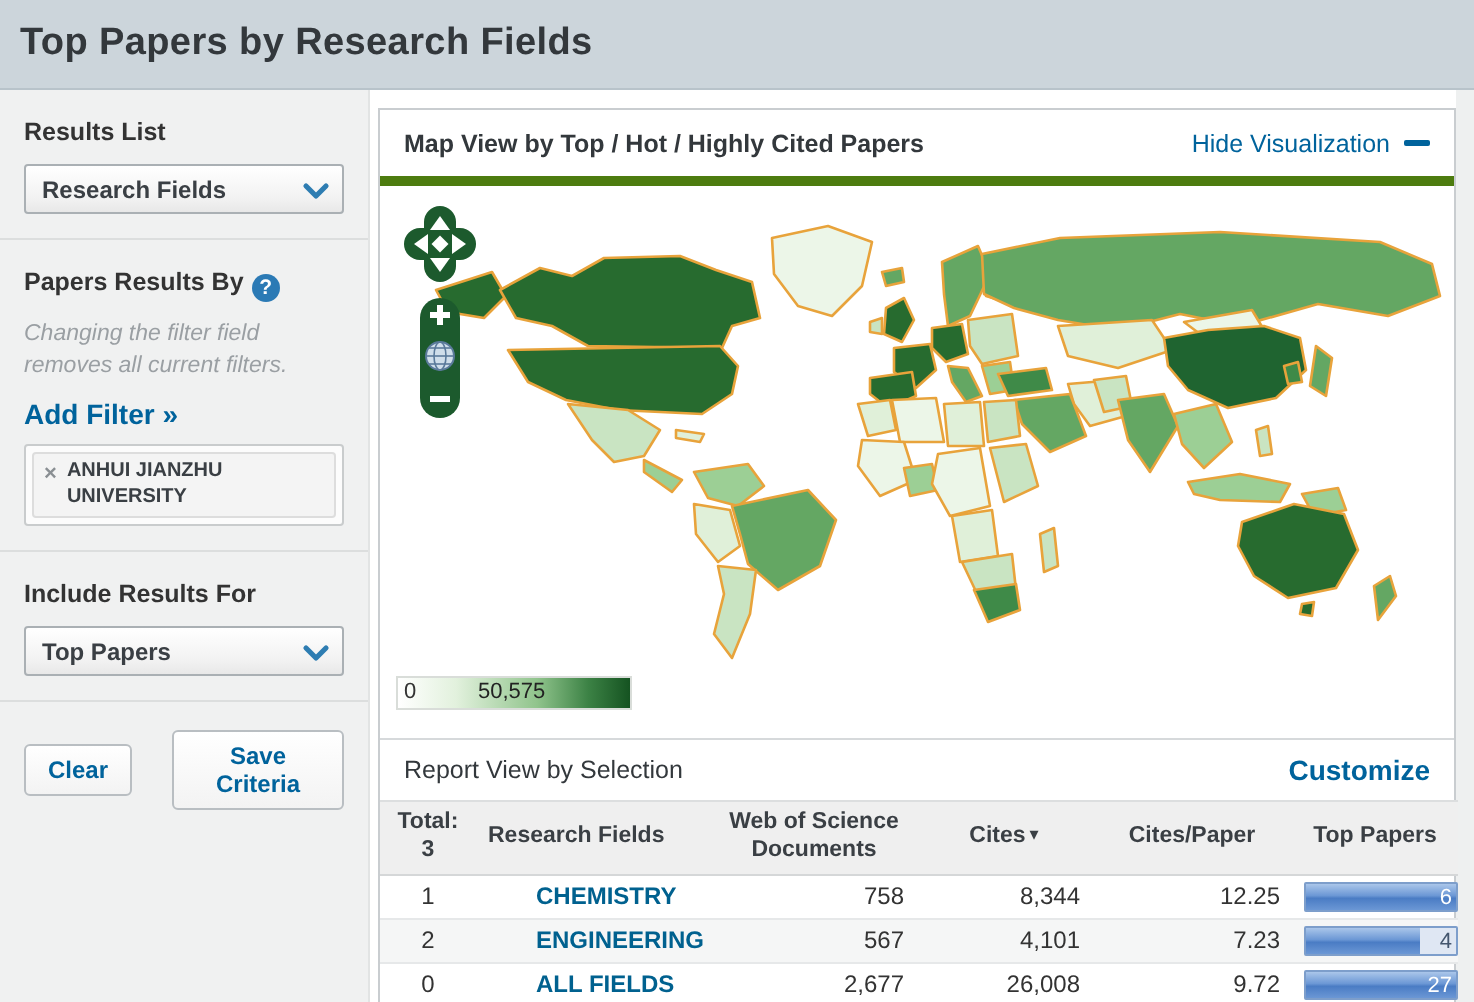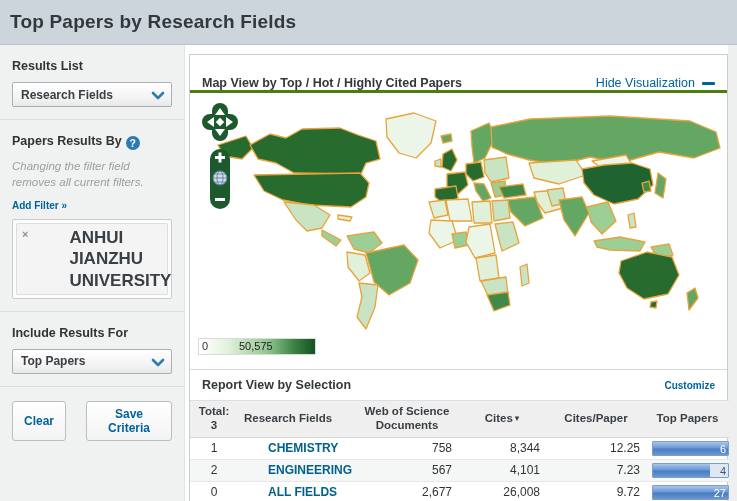--- a/index.html
+++ b/index.html
@@ -20,57 +20,57 @@
     background:#f0f1f1; border-right:1px solid #e2e4e4; font-size:12px; color:#333; }
   .sb-section { padding:10px 12px 12px 12px; border-bottom:1px solid #dcdede; }
   .sb-section.no-border { border-bottom:none; }
   .sb-label { font-weight:bold; font-size:12.5px; color:#333; margin:4px 0 9px 0; }
   .select-box { position:relative; width:160px; height:25px; background:linear-gradient(#ffffff,#f2f2f2 70%,#e8e8e8);
     border:1px solid #aab0b4; border-radius:2px; display:flex; align-items:center;
     padding:0 26px 0 8px; cursor:pointer; }
   .select-box .sel-val { font-weight:bold; font-size:12px; color:#3a3f44; white-space:nowrap; overflow:hidden; }
   .select-box .chev { position:absolute; right:5px; top:5px; }
   .note { font-style:italic; color:#9a9fa3; font-size:11.5px; line-height:1.35; margin-bottom:8px; }
-  .link { color:#00639c; font-weight:bold; text-decoration:none; font-size:10px; cursor:pointer; }
+  .link { color:#00639c; font-weight:bold; text-decoration:none; font-size:14px; cursor:pointer; }
   .help-icon { display:inline-block; width:14px; height:14px; border-radius:50%;
     background:#2b7ab5; color:#fff; font-size:10.5px; font-weight:bold; text-align:center;
     line-height:14px; vertical-align:-2px; margin-left:4px; cursor:pointer; }
   .tag-wrap { margin-top:7px; background:#fcfcfc; border:1px solid #c9cccd; border-radius:2px; padding:3px; width:160px; }
   .filter-tag { display:flex; align-items:flex-start; background:#f4f4f4; border:1px solid #dddddd;
     border-radius:2px; padding:3px 5px; }
   .filter-tag .x { color:#8a8f93; font-weight:bold; font-size:11px; margin:1px 5px 0 0; cursor:pointer; }
-  .filter-tag .t { font-weight:bold; font-size:17px; color:#3a3f44; line-height:1.25;margin-left:36px; }
-  .btn-row { display:flex; gap:20px; padding-top:4px; }
+  .filter-tag .t { font-weight:bold; font-size:10px; color:#3a3f44; line-height:1.25; }
+  .btn-row { display:flex; gap:20px; padding-top:4px;align-items:center; }
   .btn { background:linear-gradient(#ffffff,#f3f3f3); border:1px solid #b9bec2; border-radius:3px;
     color:#00639c; font-weight:bold; font-size:12px; padding:5px 11px; cursor:pointer; }
 
   
   .panel { position:absolute; left:189px; top:9px; width:539px; height:447px;
     background:#ffffff; border:1px solid #c9cdd0; border-bottom:none; }
-  .panel-header { height:38px; display:flex; align-items:flex-end; justify-content:space-between;
-    padding:0 12px; border-bottom:3px solid #4d7c0f; }
+  .panel-header { height:38px; display:flex; align-items:center; justify-content:space-between;
+    padding:0 12px; border-bottom:5px solid #4d7c0f; }
   .panel-header .ph-title { font-weight:bold; font-size:12.5px; color:#33383c; }
   .hide-link { display:flex; align-items:center; gap:7px; font-weight:normal; font-size:12.5px;
     color:#00639c; cursor:pointer; }
   .minus-glyph { display:inline-block; width:13px; height:3px; background:#00639c; border-radius:1px; }
 
   
   .map-area { position:relative; height:276px; background:#ffffff; overflow:hidden; }
   .map-svg { position:absolute; left:0; top:0; }
   .map-controls { position:absolute; left:12px; top:10px; width:36px; }
   .legend { position:absolute; left:8px; bottom:14px; width:118px; height:17px;
     background:linear-gradient(to right,#ffffff,#e2f1dd 25%,#90c48c 60%,#3c8245 82%,#155321);
     border:1px solid #d9ddd9; }
   .legend .lg-min { position:absolute; left:3px; top:1px; font-size:11px; color:#333; }
   .legend .lg-max { position:absolute; left:40px; top:1px; font-size:11px; color:#222; }
 
   
   .report-header { height:31px; display:flex; align-items:center; justify-content:space-between;
     padding:0 12px; border-top:1px solid #d6d9db; }
-  .report-header .rh-title { font-weight:bold; font-size:12.5px; color:#33383c; }
+  .report-header .rh-title { font-weight:normal; font-size:12.5px; color:#33383c; }
   table.report { width:100%; border-collapse:collapse; table-layout:fixed; font-size:12px; color:#333; }
   table.report th { background:#efefef; border-top:1px solid #dcdedf; border-bottom:1px solid #d5d7d8;
     font-size:11.5px; font-weight:bold; color:#3a3f44; padding:4px 6px; vertical-align:middle; line-height:1.2; }
   table.report td { padding:3px 6px; border-top:1px solid #e6e8e9; height:21px; vertical-align:middle; }
   table.report tr.alt td { background:#f5f6f6; }
   .col-rank { width:48px; text-align:center; }
   .col-field { width:118px; text-align:left; }
   .col-docs { width:102px; text-align:right; }
   .col-cites { width:88px; text-align:right; }
   .col-cpp { width:100px; text-align:right; }

